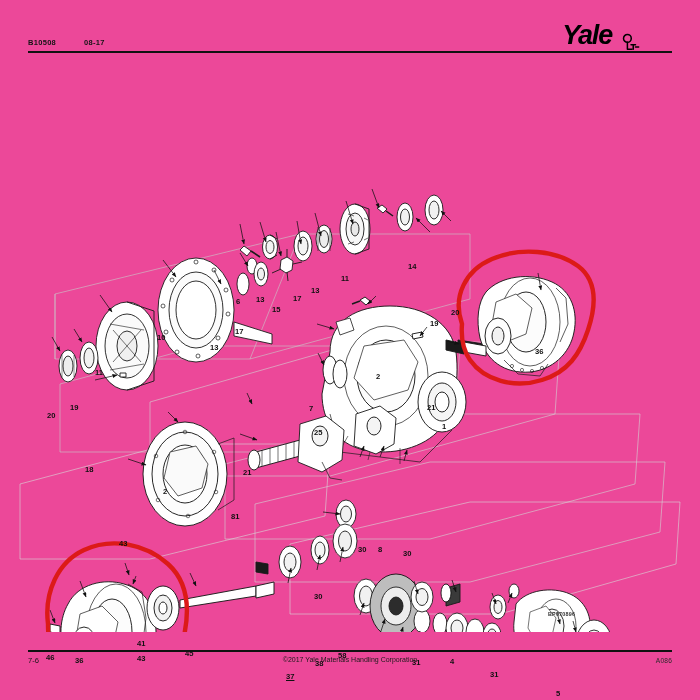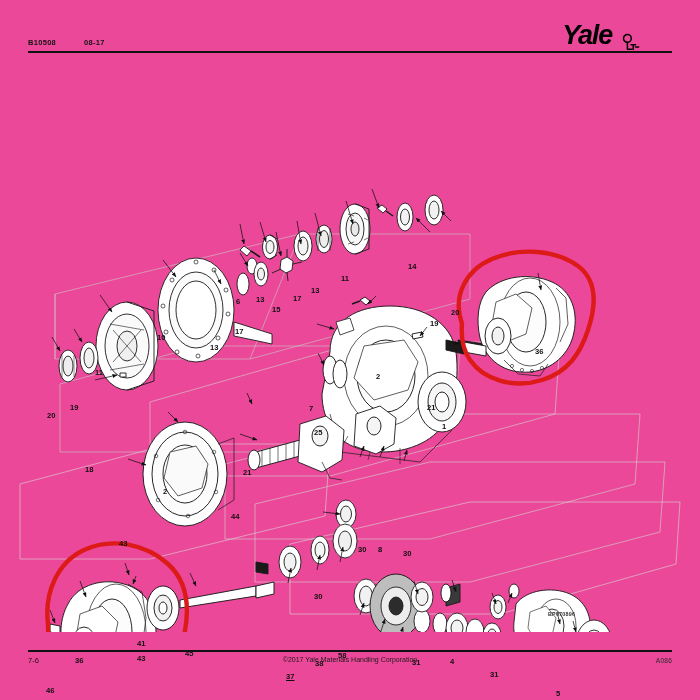--- a/index.html
+++ b/index.html
@@ -501,34 +501,34 @@
         <div class="callout" style="left: 47px; top: 328px;">20</div>
         <div class="callout" style="left: 85px; top: 382px;">18</div>
         <div class="callout" style="left: 376px; top: 289px;">2</div>
         <div class="callout" style="left: 309px; top: 321px;">7</div>
         <div class="callout" style="left: 314px; top: 345px;">25</div>
         <div class="callout" style="left: 427px; top: 320px;">21</div>
         <div class="callout" style="left: 442px; top: 339px;">1</div>
         <div class="callout" style="left: 535px; top: 264px;">36</div>
         <div class="callout" style="left: 163px; top: 404px;">2</div>
         <div class="callout" style="left: 243px; top: 385px;">21</div>
-        <div class="callout" style="left: 231px; top: 429px;">44</div>
+        <div class="callout" style="left: 231px; top: 429px;">81</div>
         <div class="callout" style="left: 119px; top: 456px;">43</div>
         <div class="callout" style="left: 358px; top: 462px;">30</div>
         <div class="callout" style="left: 378px; top: 462px;">8</div>
         <div class="callout" style="left: 403px; top: 466px;">30</div>
         <div class="callout" style="left: 314px; top: 509px;">30</div>
         <div class="callout" style="left: 286px; top: 589px; text-decoration: underline;">37</div>
         <div class="callout" style="left: 315px; top: 576px;">38</div>
         <div class="callout" style="left: 338px; top: 568px;">58</div>
         <div class="callout" style="left: 185px; top: 566px;">45</div>
         <div class="callout" style="left: 75px; top: 573px;">36</div>
         <div class="callout" style="left: 122px; top: 556px; margin-left: 15px;">41</div>
         <div class="callout" style="left: 137px; top: 571px;">43</div>
-        <div class="callout" style="left: 46px; top: 603px;">46</div>
+        <div class="callout" style="left: 46px; top: 570px;">46</div>
         <div class="callout" style="left: 450px; top: 574px;">4</div>
         <div class="callout" style="left: 412px; top: 575px;">31</div>
         <div class="callout" style="left: 490px; top: 587px;">31</div>
         <div class="callout" style="left: 506px; top: 624px;">33</div>
         <div class="callout" style="left: 556px; top: 606px;">5</div>
         <div class="callout" style="left: 572px; top: 615px;">32</div>
       </div>
   </div>
 
   <div id="drawing-id">BP070896</div>

